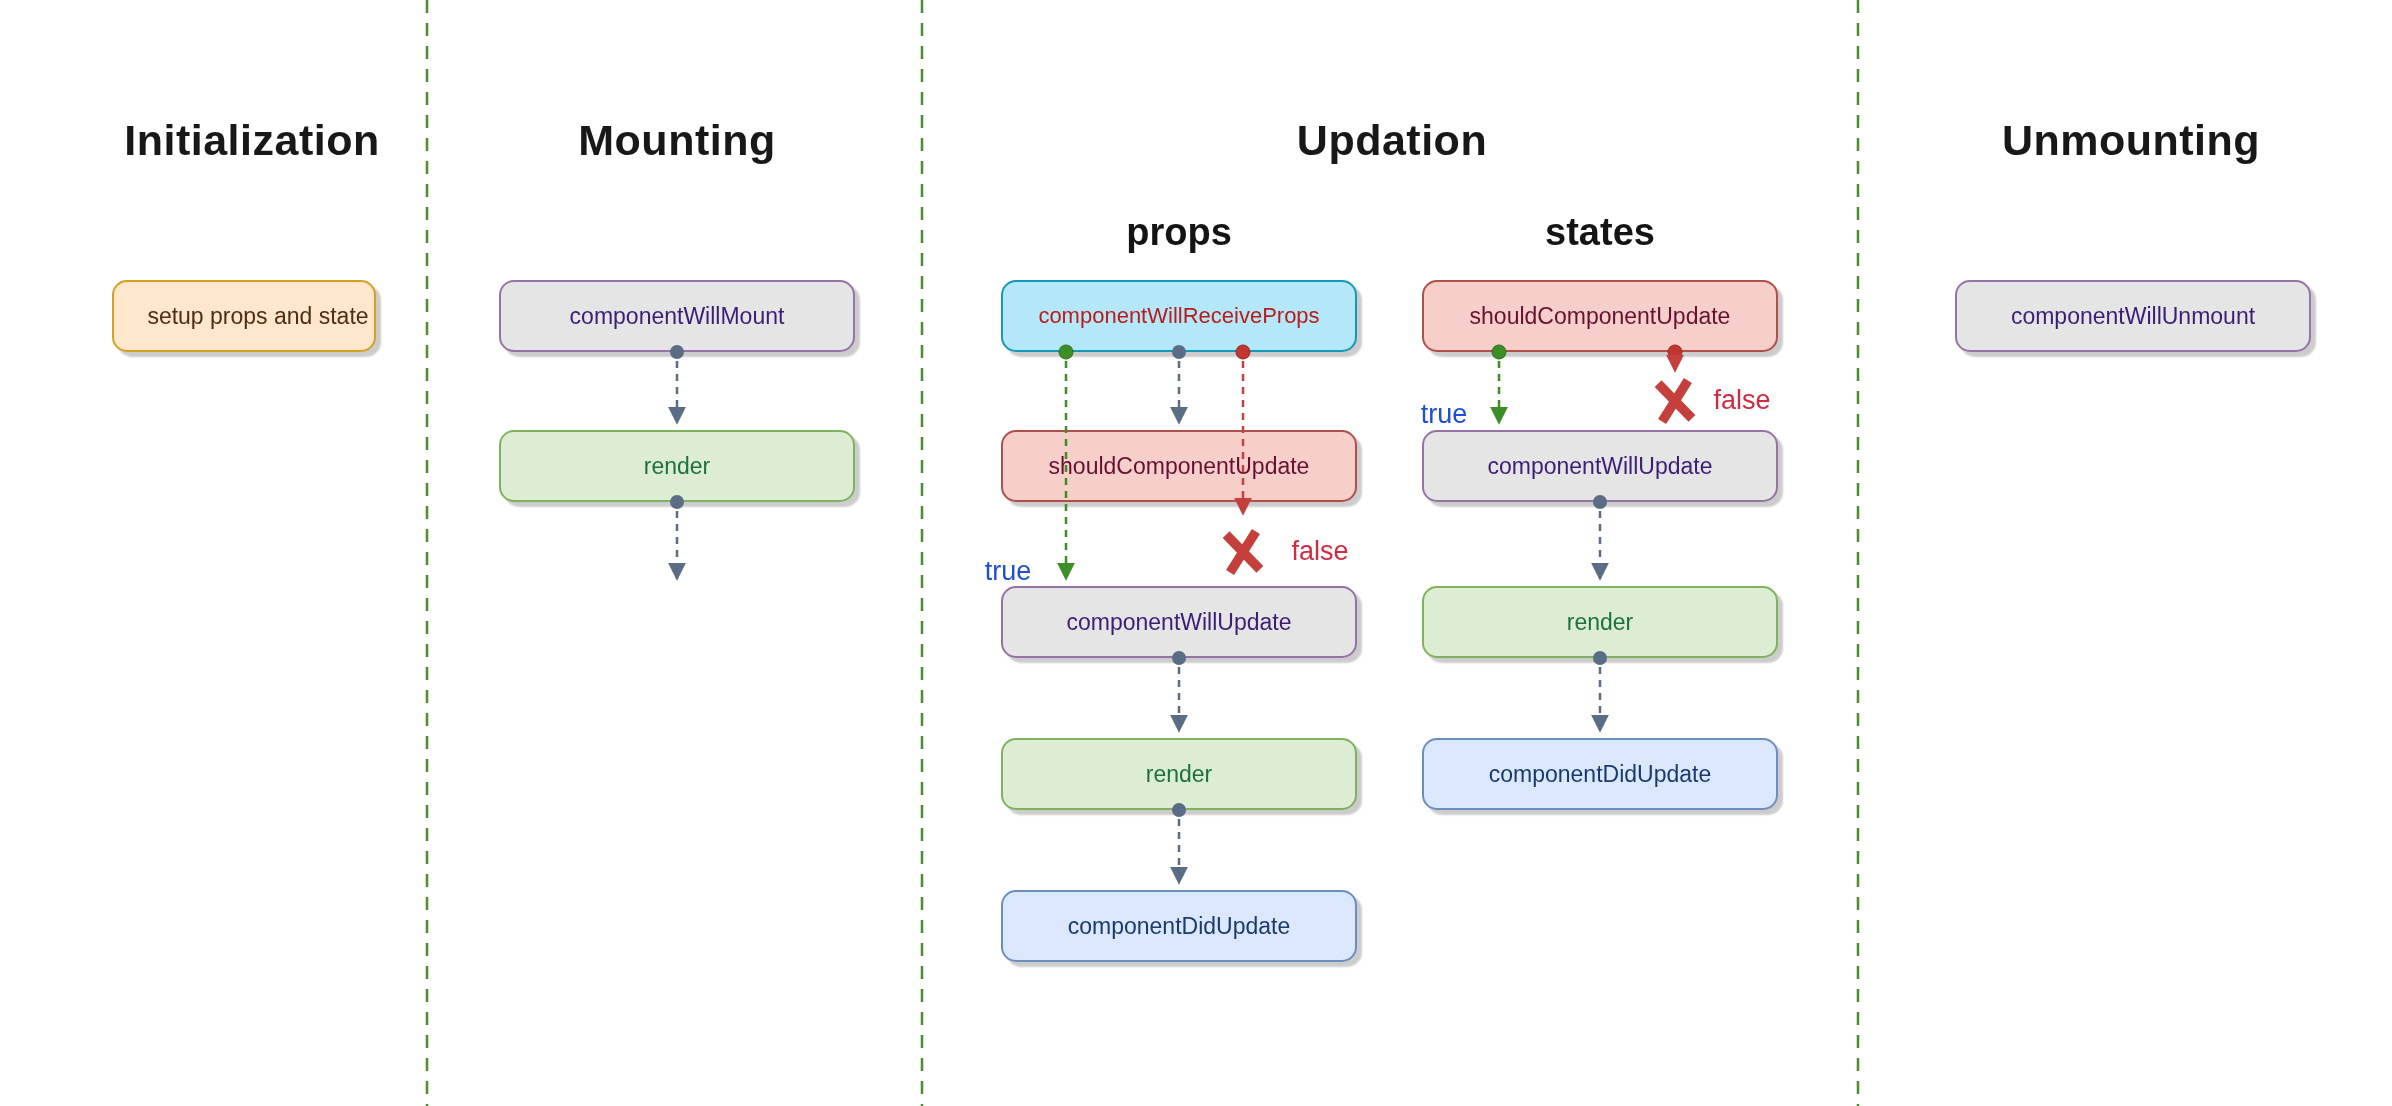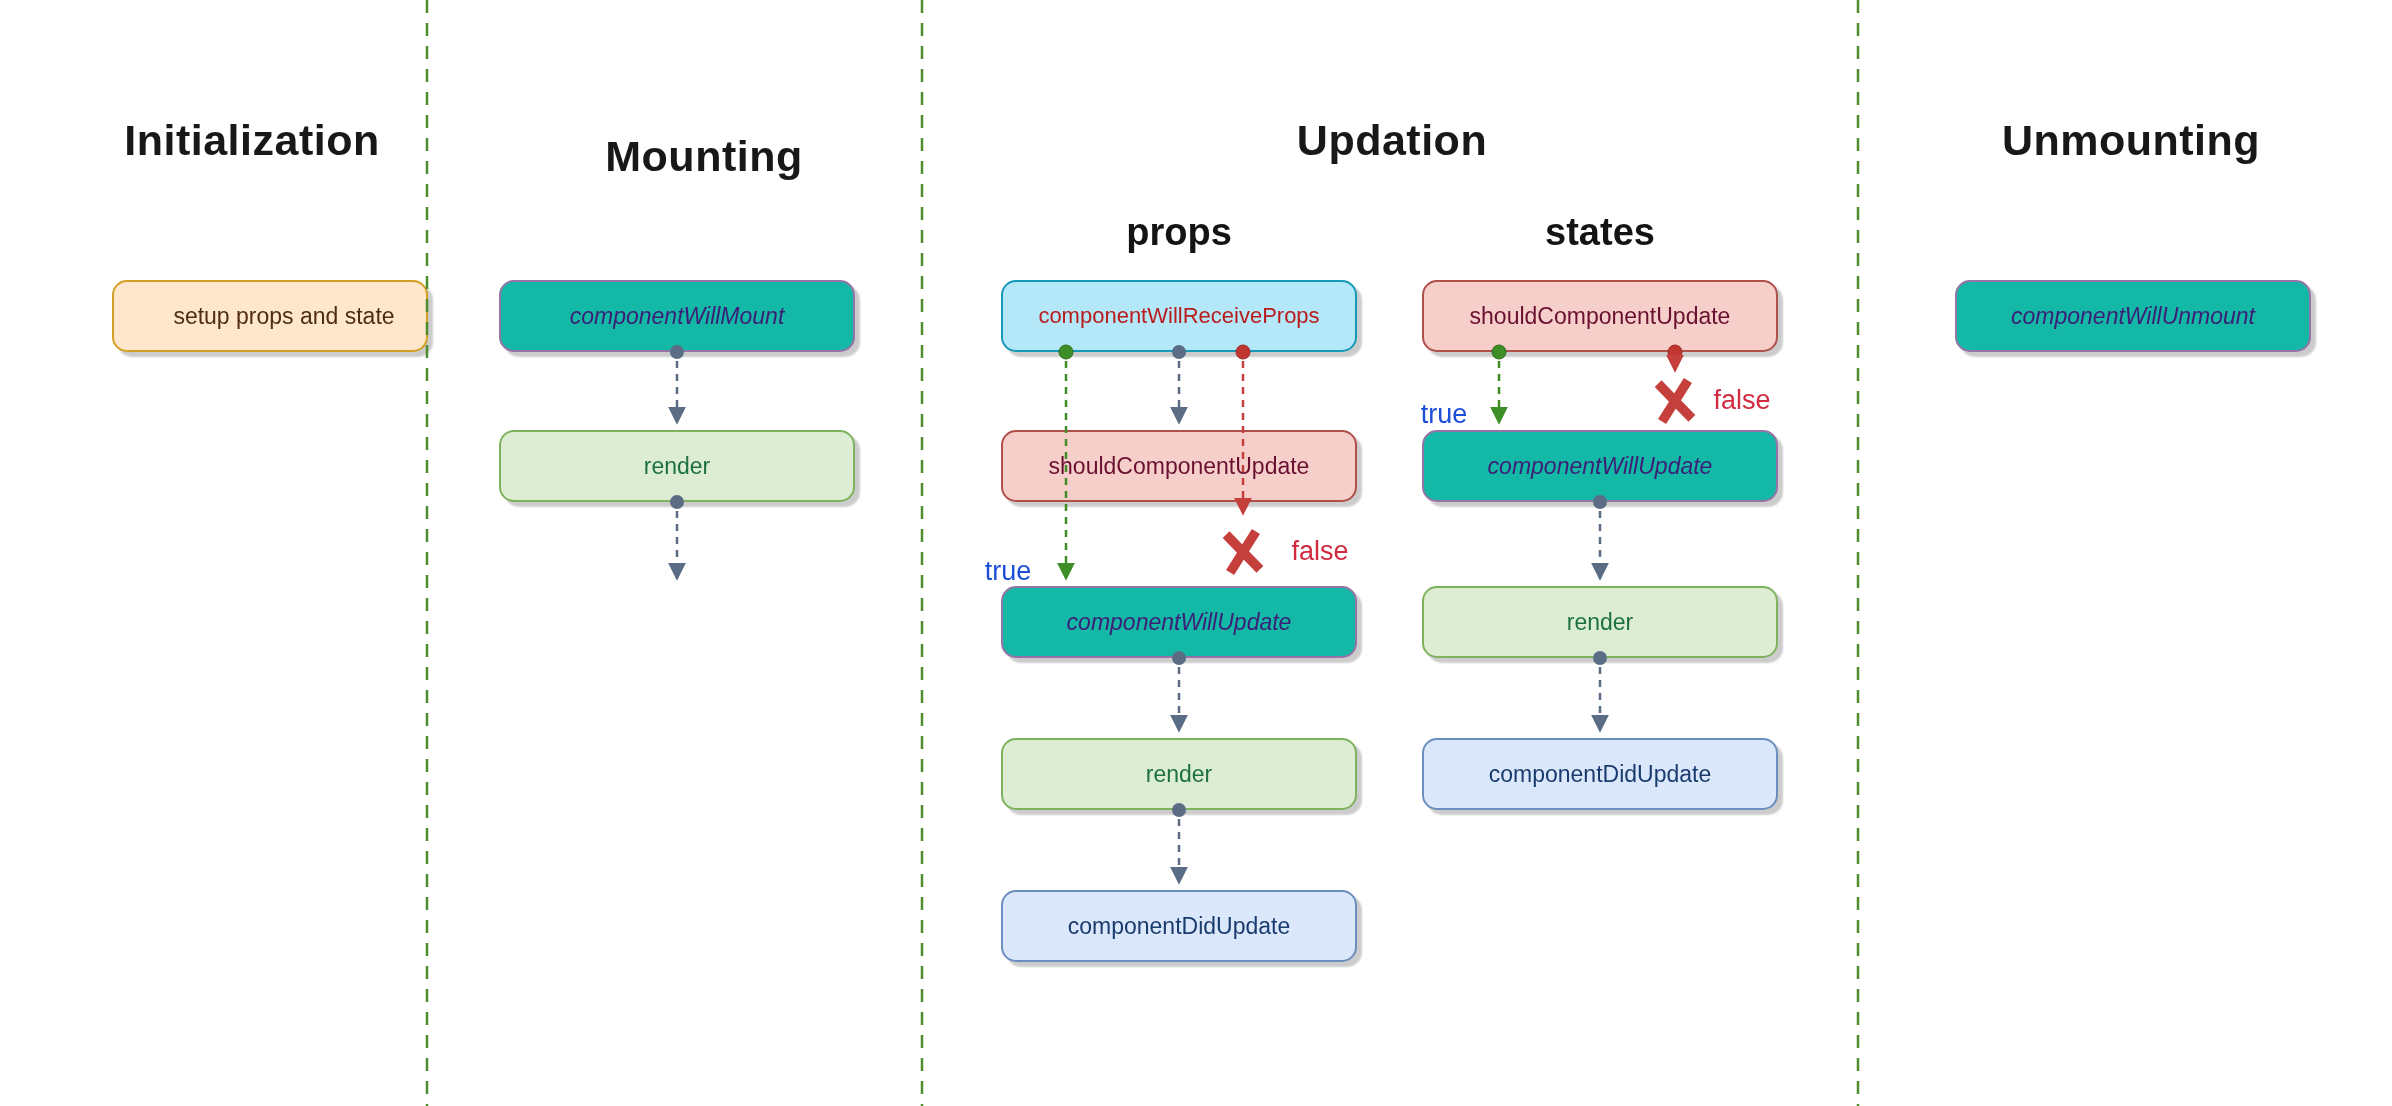--- a/index.html
+++ b/index.html
@@ -37,21 +37,21 @@
     border: 2.5px solid #888;
     display: flex;
     align-items: center;
     justify-content: center;
     font-size: 23px;
     white-space: nowrap;
     box-shadow: 5px 5px 2px rgba(0,0,0,0.20);
     background: #eee;
   }
   .node.orange { background: #ffe7cd; border-color: #d5a021; color: #4f2d12; }
-  .node.purple { background: #14b8a6; border-color: #9673a6; color: #3b1f77; font-style: italic; }
+  .node.purple { background: #e5e5e5; border-color: #9673a6; color: #3b1f77; }
   .node.green  { background: #dcedd3; border-color: #7fb25f; color: #1d7044; }
   .node.blue   { background: #dbe8fb; border-color: #6c8ebf; color: #1a3b6e; }
   .node.cyan   { background: #b4e7f8; border-color: #1699b8; color: #b91c1c; font-size: 22px; }
   .node.red    { background: #f7cfca; border-color: #b0504a; color: #691031; }
   .branch-label {
     position: absolute;
     transform: translate(-50%, -50%);
     font-size: 27px;
     font-weight: 500;
     white-space: nowrap;
@@ -74,28 +74,28 @@
   svg .dot-green { fill: #3e8e28; stroke: #2e6e1c; stroke-width: 1; }
   svg .dot-red   { fill: #c13631; stroke: #992a26; stroke-width: 1; }
   svg .x-cross line { stroke: #c5403d; stroke-width: 9.5; stroke-linecap: butt; }
 </style>
 </head>
 <body>
 
 <div class="canvas">
 
   <div class="phase-title" style="left:252px; top:116px;">Initialization</div>
-  <div class="phase-title" style="left:677px; top:132px;margin-left:27px;">Mounting</div>
+  <div class="phase-title" style="left:677px; top:116px;">Mounting</div>
   <div class="phase-title" style="left:1392px; top:116px;">Updation</div>
   <div class="phase-title" style="left:2131px; top:116px;">Unmounting</div>
 
   <div class="sub-label" style="left:1179px; top:232px;">props</div>
   <div class="sub-label" style="left:1600px; top:232px;">states</div>
 
-  <div class="node orange" style="left:112px; top:280px; width:316px;padding-left:28px;">setup props and state</div>
+  <div class="node orange" style="left:112px; top:280px; width:264px;padding-left:28px;">setup props and state</div>
 
   <div class="node purple" style="left:499px; top:280px;">componentWillMount</div>
   <div class="node green" style="left:499px; top:430px;">render</div>
 
   <div class="node cyan" style="left:1001px; top:280px;">componentWillReceiveProps</div>
   <div class="node red" style="left:1001px; top:430px;">shouldComponentUpdate</div>
   <div class="node purple" style="left:1001px; top:586px;">componentWillUpdate</div>
   <div class="node green" style="left:1001px; top:738px;">render</div>
   <div class="node blue" style="left:1001px; top:890px;">componentDidUpdate</div>
 

